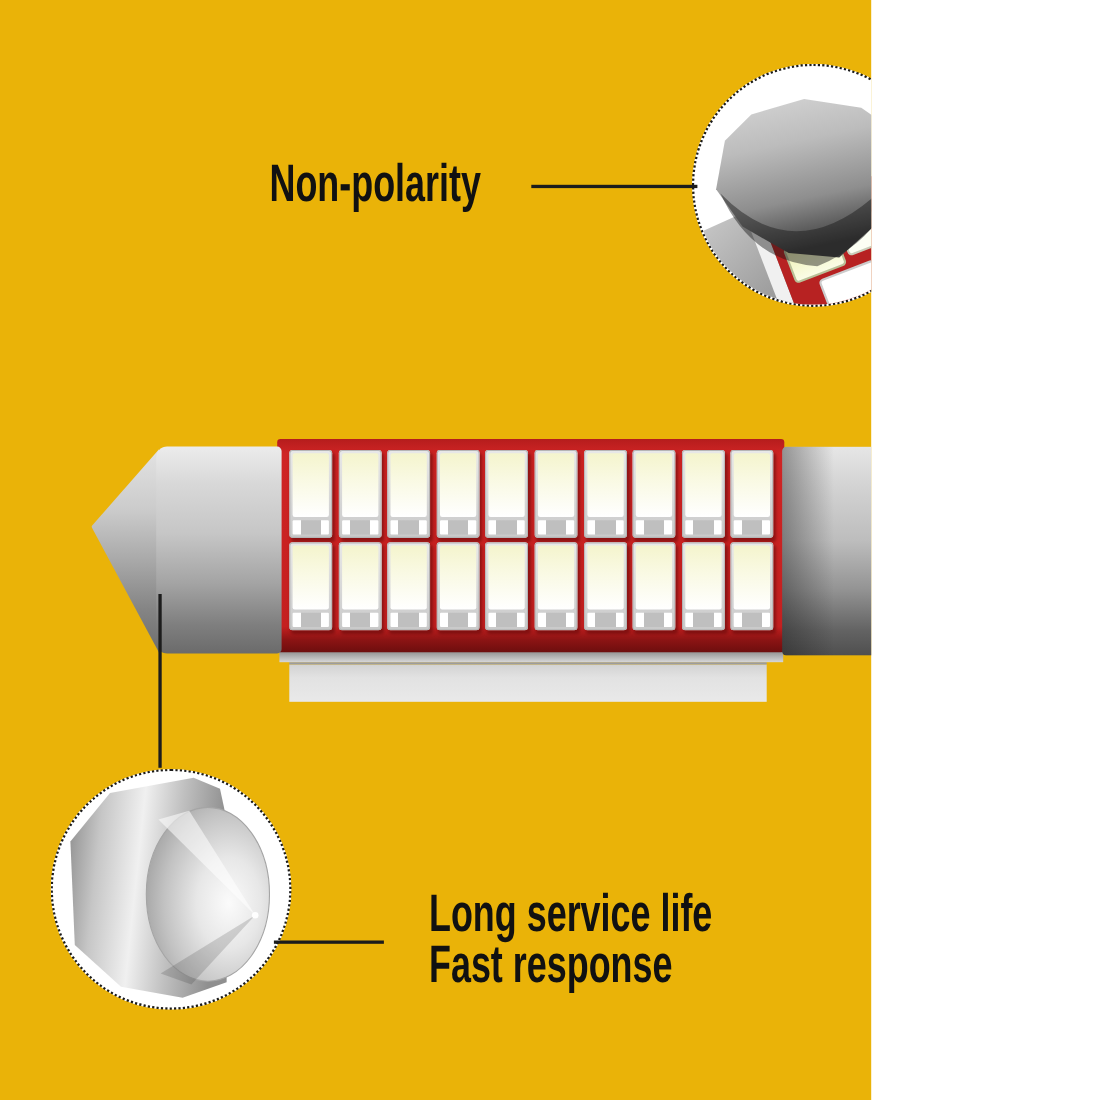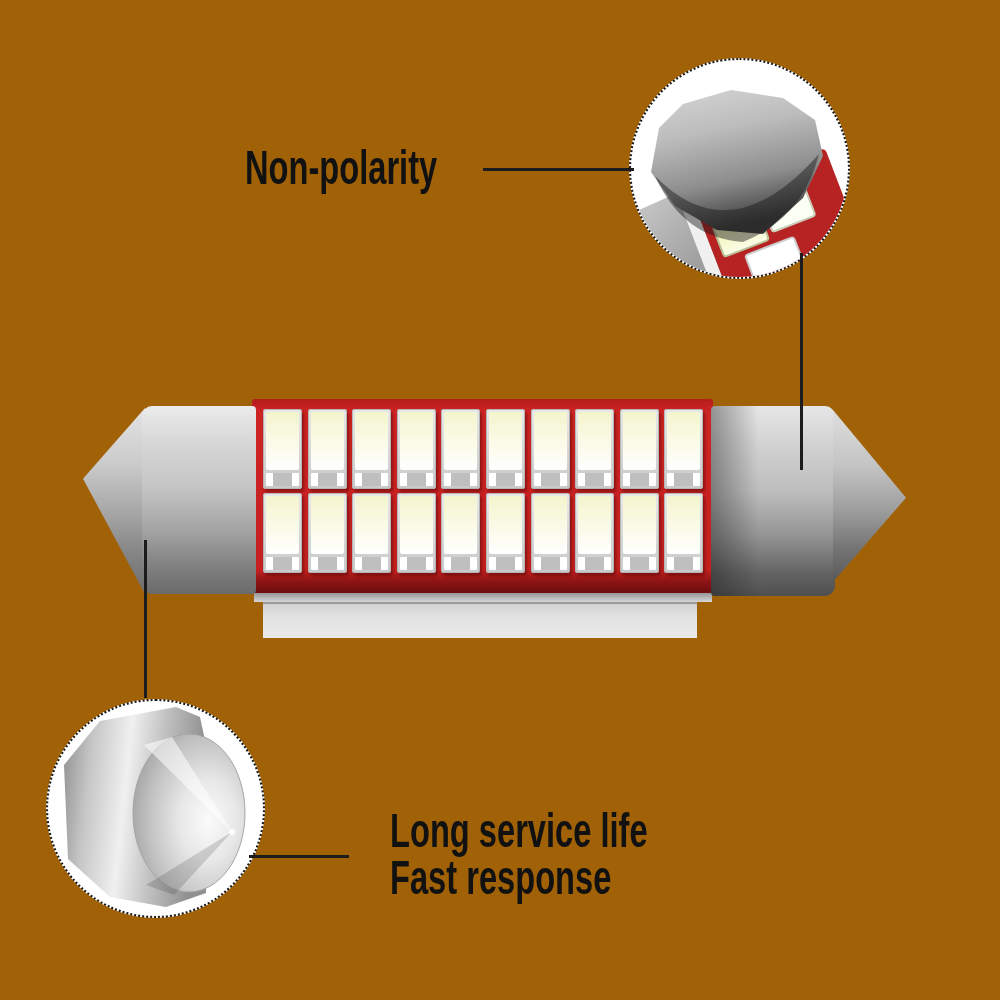--- a/index.html
+++ b/index.html
@@ -1,16 +1,16 @@
 <!DOCTYPE html>
 <html><head>
 <meta charset="utf-8">
 <style>
   html,body{margin:0;padding:0;background:#fff;}
-  #canvas{position:relative;width:1000px;height:1000px;background:#a16207;overflow:hidden;
+  #canvas{position:relative;width:792px;height:1000px;background:#eab308;overflow:hidden;
           font-family:"Liberation Sans","DejaVu Sans",sans-serif;}
   .label{position:absolute;font-weight:700;font-size:48px;line-height:1;color:#111;
          transform:scaleX(0.68);transform-origin:left top;white-space:nowrap;}
   .leader{position:absolute;background:#1c1c1c;}
   .callout{position:absolute;border:2px dotted #1a1a1a;border-radius:50%;background:#fff;overflow:hidden;}
   .callout svg{position:absolute;left:0;top:0;}
 
   
   .cone-left{position:absolute;left:83px;top:408px;width:62px;height:186px;
     clip-path:polygon(0 38%,100% 0,100% 100%);

